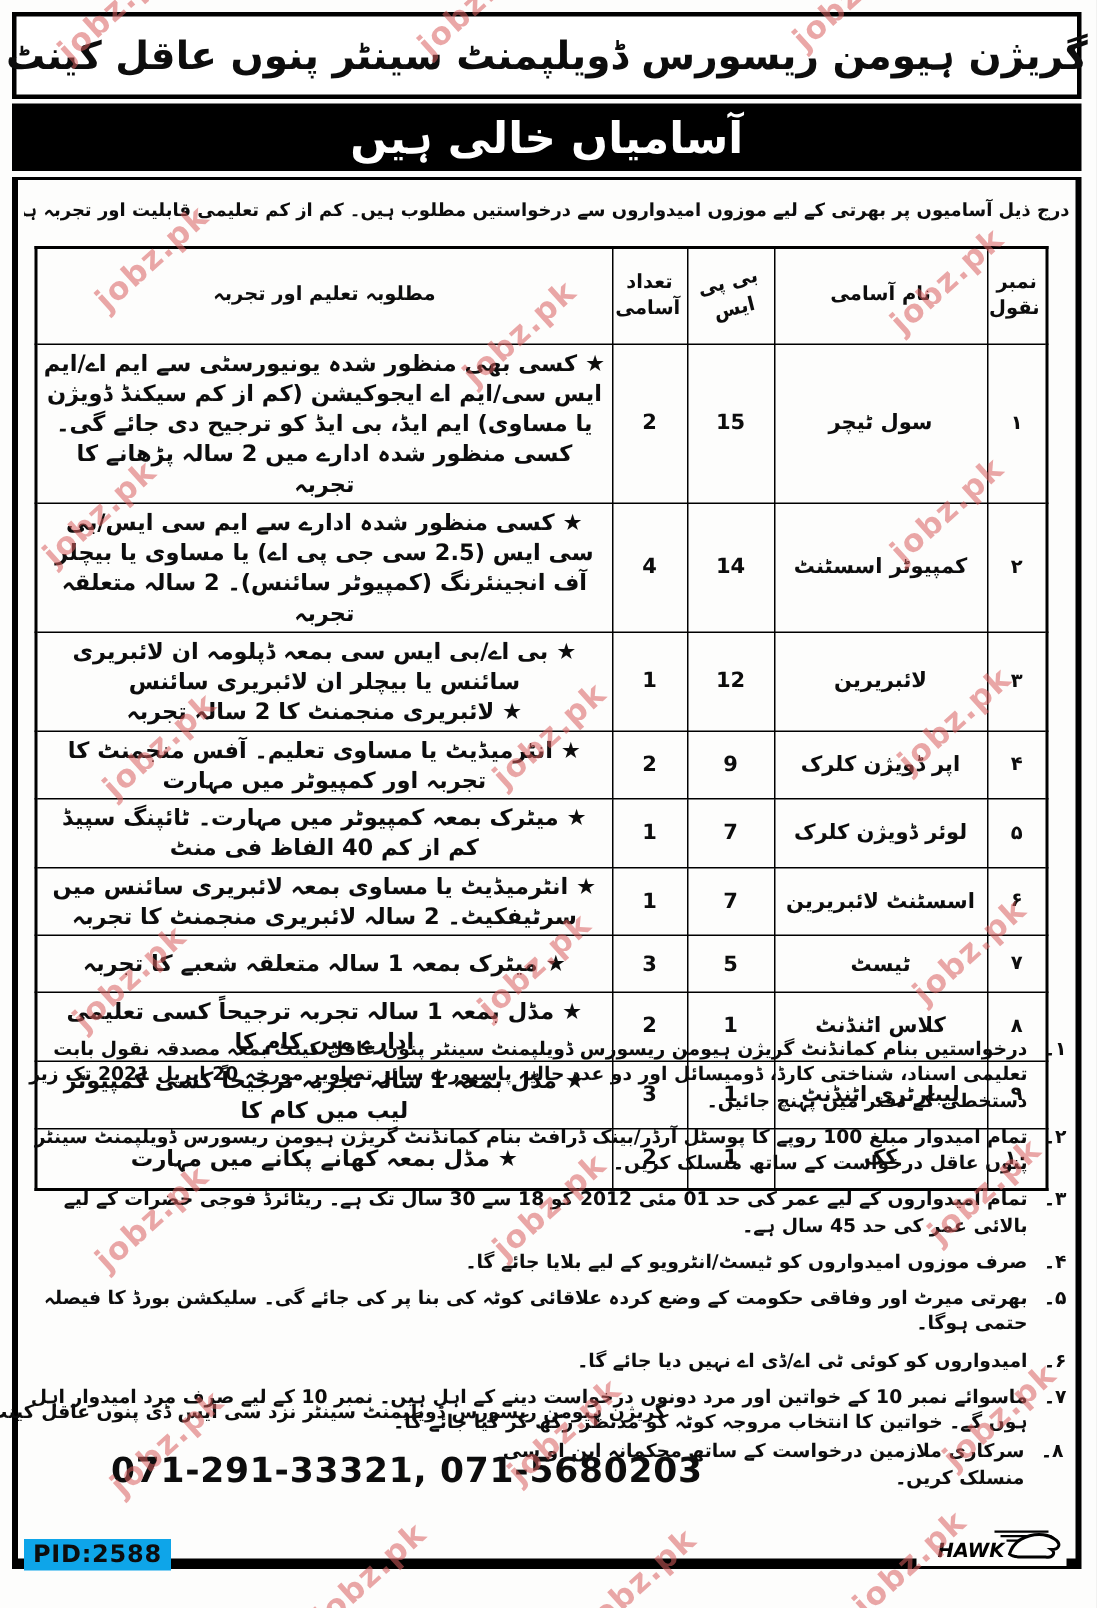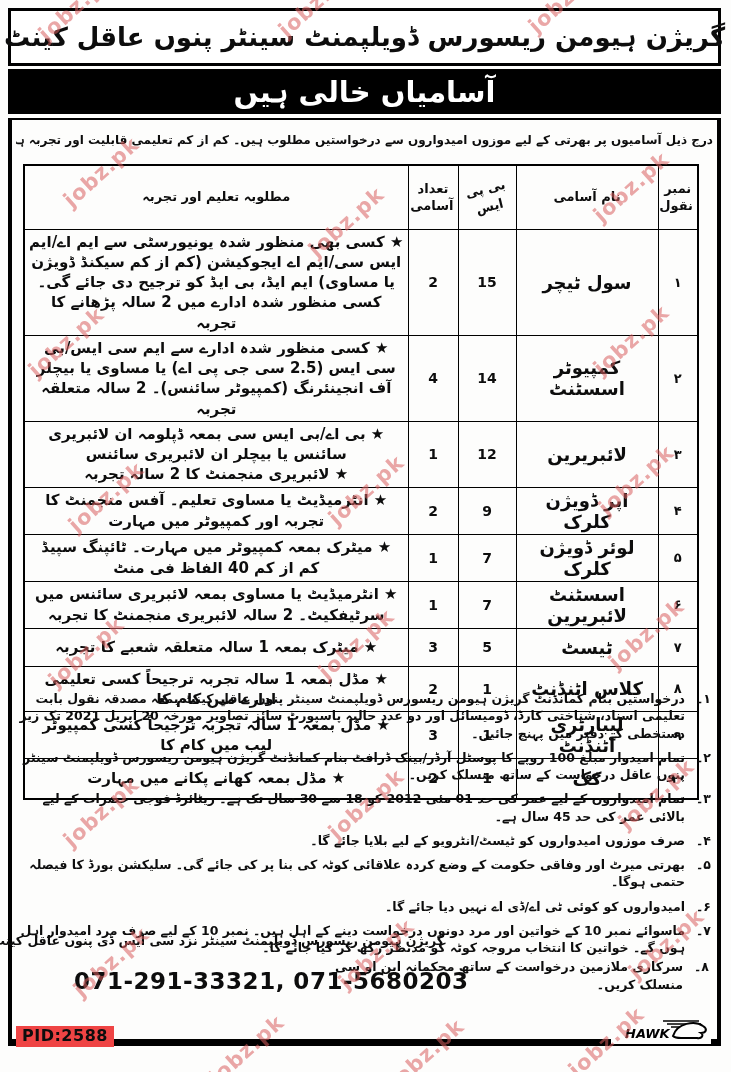--- a/index.html
+++ b/index.html
@@ -46,21 +46,21 @@
     font-weight:bold; text-align:center;
   }
   th.h { font-size:13px; line-height:1.35; }
   col.c-serial { width:40px; }
   col.c-post   { width:142px; }
   col.c-bps    { width:58px; }
   col.c-count  { width:50px; }
   thead tr { height:64px; }
   .bps-tilt { display:inline-block; transform:rotate(-14deg); }
   td.serial { font-size:13px; }
-  td.post   { font-size:18px;margin-top:31px; }
+  td.post   { font-size:14px;margin-top:31px; }
   td.num    { font-size:14px; direction:ltr; }
   td.req    { font-size:15px; line-height:1.35; white-space:pre-line; padding:3px 8px; }
   tbody tr:nth-child(1)  { height:58px; }
   tbody tr:nth-child(2)  { height:72px; }
   tbody tr:nth-child(3)  { height:58px; }
   tbody tr:nth-child(4)  { height:34px; }
   tbody tr:nth-child(5)  { height:38px; }
   tbody tr:nth-child(6)  { height:38px; }
   tbody tr:nth-child(7)  { height:38px; }
   tbody tr:nth-child(8)  { height:40px; }
@@ -85,21 +85,21 @@
     position:absolute; top:808px; left:62px; width:370px;
     text-align:center; font-size:12.5px; font-weight:bold; line-height:2.15;
     white-space:nowrap;
   }
   .sig .phone {
     direction:ltr; font-size:23px; letter-spacing:0.5px; margin-top:2px;
   }
   
   .pid {
     position:absolute; left:16px; top:1026px; z-index:5;
-    background:#ef4444; padding:0 6px 2px 6px;
+    background:#0ea5e9; padding:0 6px 2px 6px;
     font-size:16px; font-weight:bold; letter-spacing:0.5px;
   }
   .hawk {
     position:absolute; right:20px; top:1014px; z-index:5;
     width:100px; height:30px; background:#fdfdfc;
     display:flex; align-items:center; justify-content:flex-end;
   }
   
   .wm-layer { position:absolute; inset:0; pointer-events:none; z-index:9; }
   .wm {

